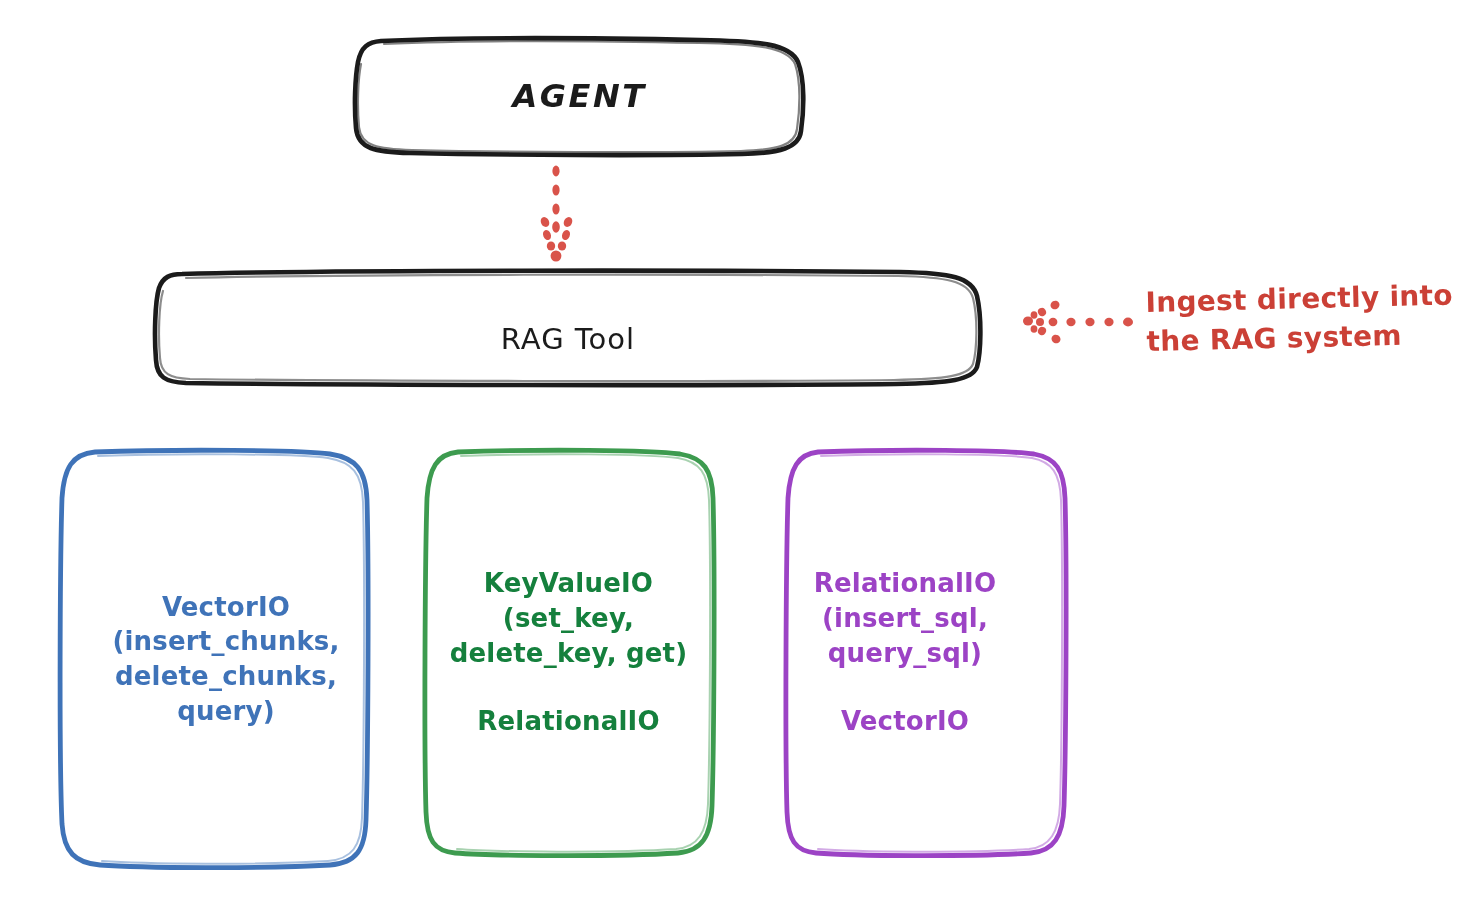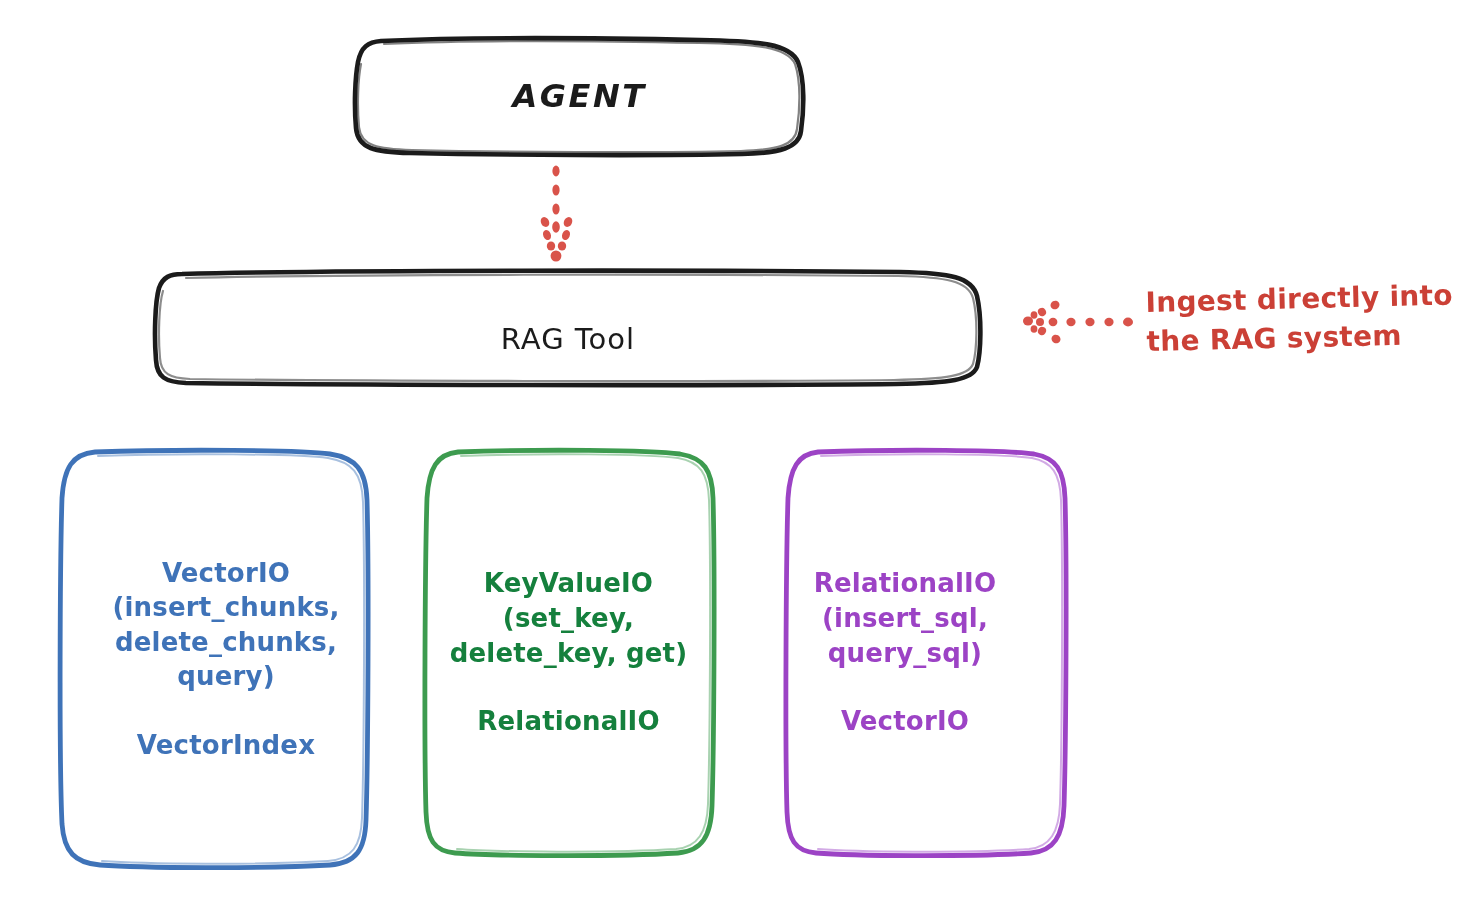--- a/index.html
+++ b/index.html
@@ -225,21 +225,20 @@
 
   <div class="node-label agent-label">AGENT</div>
 
   <div class="node-label ragtool-label">RAG Tool</div>
 
   <div class="node-label store-label vector-label">
     <span class="api-block">VectorIO
 (insert_chunks,
 delete_chunks,
 query)</span>
-    <span class="index-block">VectorIndex</span>
   </div>
 
   <div class="node-label store-label keyvalue-label">
     <span class="api-block">KeyValueIO
 (set_key,
 delete_key, get)</span>
     <span class="index-block">RelationalIO</span>
   </div>
 
   <div class="node-label store-label relational-label">

